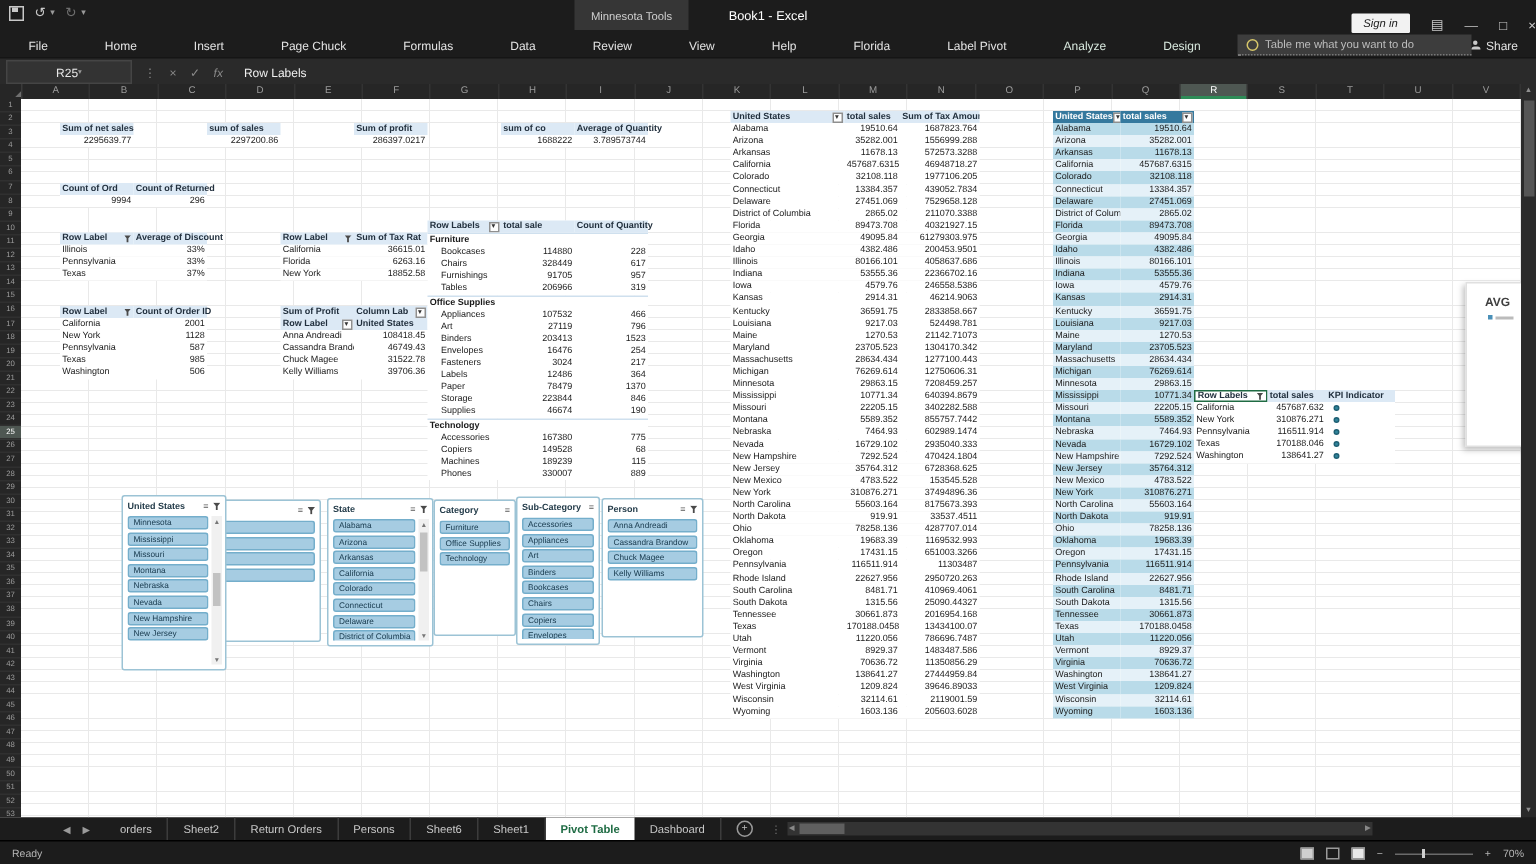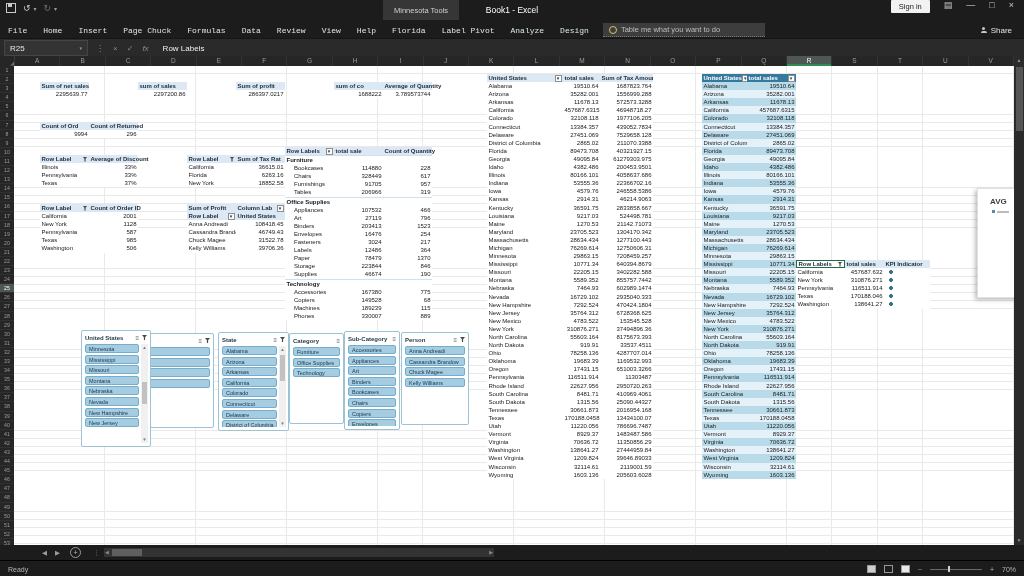--- a/index.html
+++ b/index.html
@@ -10,37 +10,37 @@
   
   .titlebar{position:absolute;left:0;top:0;width:1024px;height:22px;background:#1c1c1c;}
   .qat{position:absolute;left:6px;top:3px;display:flex;align-items:center;gap:7px;font-size:9px;color:#c9c9c9;}
   .floppy{width:8px;height:8px;border:1px solid #c9c9c9;position:relative;}
   .floppy::after{content:"";position:absolute;left:1px;top:0;width:4px;height:3px;background:#c9c9c9;}
   .dim{color:#6f6f6f;}
   .smallcaret{font-size:6px;color:#9a9a9a;margin-left:-4px;}
   .ctxgroup{position:absolute;left:383px;top:0;width:76px;height:20px;background:#363636;
     font-size:7.5px;color:#cfcfcf;display:flex;align-items:center;justify-content:center;}
   .apptitle{position:absolute;left:50%;transform:translateX(-50%);top:5px;font-size:8.5px;color:#ffffff;}
-  .winctrl{position:absolute;right:0;top:0;height:22px;display:flex;align-items:flex-start;gap:14px;padding-right:10px;font-size:9px;color:#c9c9c9;}
+  .winctrl{position:absolute;right:0;top:0;height:22px;display:flex;align-items:flex-end;gap:14px;font-size:9px;color:#c9c9c9;font-style:italic;}
   .signin{background:#f2f2f2;color:#1a1a1a;font-size:7.5px;padding:2px 8px;border-radius:1px;}
 
   
   .menubar{position:absolute;left:0;top:22px;width:1024px;height:16px;background:#1c1c1c;display:flex;align-items:center;font-size:8px;color:#e3e3e3;}
-  .mtab{padding:0 8px;white-space:nowrap;font-family:Liberation Mono, monospace;}
+  .mtab{padding:0 19px;white-space:nowrap;}
   .ctxtab{color:#d8e8de;}
   .tellme{display:flex;align-items:center;gap:4px;background:#3d3d3d;height:13px;margin-left:6px;padding:0 6px;width:150px;color:#bdbdbd;font-size:7.5px;border-bottom:1px dotted #777;}
   .bulb{width:6px;height:6px;border:1px solid #d6c66a;border-radius:50%;}
   .share{margin-left:auto;display:flex;align-items:center;gap:4px;padding-right:12px;font-size:8px;}
   .person{width:6px;height:6px;position:relative;}
   .person::before{content:"";position:absolute;left:1.5px;top:0;width:3px;height:3px;border-radius:50%;background:#c9c9c9;}
   .person::after{content:"";position:absolute;left:0;bottom:0;width:6px;height:2.5px;border-radius:2px 2px 0 0;background:#c9c9c9;}
 
   
   .formulabar{position:absolute;left:0;top:38px;width:1024px;height:18px;background:#2a2a2a;border-top:1px solid #151515;border-bottom:1px solid #111;display:flex;align-items:center;font-size:8px;}
-  .namebox{width:72px;height:14px;margin-left:4px;background:#333;border:1px solid #454545;display:flex;align-items:center;justify-content:space-between;padding:0 5px;color:#e8e8e8;}
+  .namebox{width:72px;height:14px;margin-left:4px;background:#333;border:1px solid #454545;display:flex;align-items:center;justify-content:center;padding:0 5px;color:#e8e8e8;}
   .fbtns{display:flex;align-items:center;gap:9px;margin:0 8px;color:#8a8a8a;font-size:8px;}
   .fxit{font-style:italic;}
   .fval{color:#f0f0f0;margin-left:6px;}
 
   
   .sheet{position:absolute;left:0;top:56px;width:1014px;height:489px;background:#fff;overflow:hidden;}
   .colheaders{position:absolute;left:0;top:0;width:1014px;height:10px;background:#262626;display:flex;}
   .corner{width:14px;height:10px;border-right:1px solid #3a3a3a;display:flex;align-items:flex-end;justify-content:flex-end;font-size:5px;color:#6f6f6f;line-height:5px;}
   .colhost{flex:1;display:flex;}
   .colh{flex:1;text-align:center;font-size:6.5px;line-height:10px;color:#9c9c9c;border-right:1px solid #333;}
@@ -1338,20 +1338,31 @@
     <div class="va">▲</div>
     <div class="vthumb"></div>
     <div class="va" style="position:absolute;bottom:0;left:0;right:0;">▼</div>
   </div>
 
   <div class="tabsbar">
     <div class="tabnav">
       <span>◀</span>
       <span>▶</span>
     </div>
+    <div class="tabshost">
+
+    <div class="stab" data-state="">orders</div>
+        <div class="stab" data-state="">Sheet2</div>
+        <div class="stab" data-state="">Return Orders</div>
+        <div class="stab" data-state="">Persons</div>
+        <div class="stab" data-state="">Sheet6</div>
+        <div class="stab" data-state="">Sheet1</div>
+        <div class="stab" data-state="active">Pivot Table</div>
+        <div class="stab" data-state="">Dashboard</div>
+      </div>
     <div class="addsheet">
         <span>+</span>
       </div>
     <div class="hsdots">⋮</div>
     <div class="hscroll">
       <span class="hsa" style="left:1px;">◀</span>
       <div class="hthumb"></div>
       <span class="hsa" style="right:1px;">▶</span>
     </div>
   </div>

